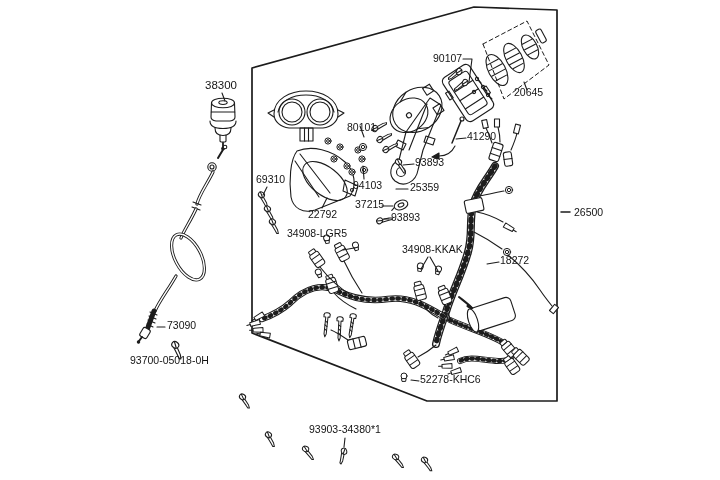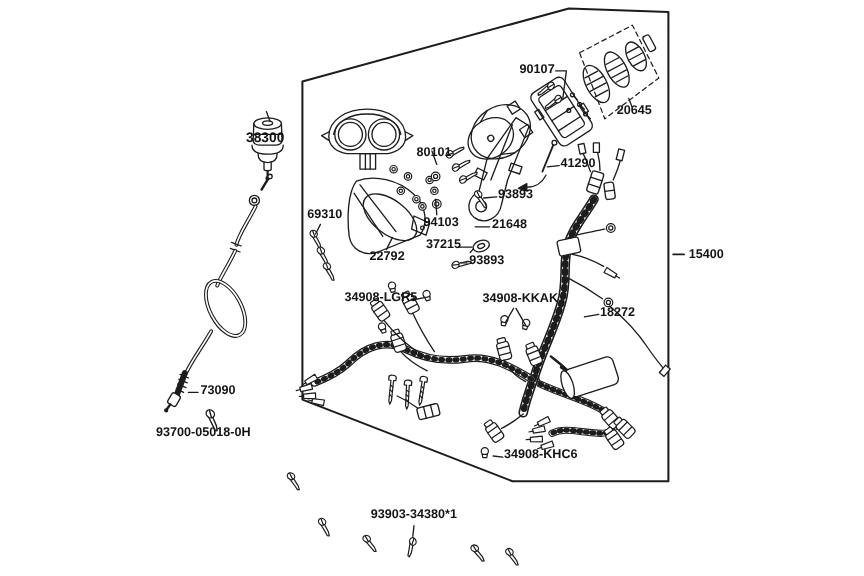--- a/index.html
+++ b/index.html
@@ -2,24 +2,24 @@
 <html><head>
 <meta charset="utf-8">
 <style>
   html,body{margin:0;padding:0;background:#fff;}
   .stage{
     position:relative;width:720px;height:480px;background:#ffffff;
     font-family:"Liberation Sans","DejaVu Sans",sans-serif;overflow:hidden;
   }
   .stage svg{position:absolute;left:0;top:0;}
   .lbl{
-    position:absolute;font-size:10.5px;font-weight:bold;color:#141414;
+    position:absolute;font-size:10.5px;font-weight:normal;color:#141414;
     white-space:nowrap;letter-spacing:0;line-height:1;
   }
-  .lbl-lg{font-size:11.5px;margin-top:30px;}
+  .lbl-lg{font-size:11.5px;}
 </style>
 </head>
 <body>
 
 <div class="stage">
 
 <svg width="720" height="480" viewBox="0 0 720 480" fill="none" stroke="#1c1c1c" stroke-width="1.1" stroke-linecap="round" stroke-linejoin="round">
 
   <defs>
     <g id="scr" fill="#fff" stroke="#1c1c1c" stroke-width="1">
@@ -376,27 +376,27 @@
   </g>
 </svg>
 
 <div class="lbl lbl-lg" style="left:205px;top:80px">38300</div>
 <div class="lbl" style="left:433px;top:53px">90107</div>
 <div class="lbl" style="left:514px;top:87px">20645</div>
 <div class="lbl" style="left:347px;top:122px">80101</div>
 <div class="lbl" style="left:467px;top:131px">41290</div>
 <div class="lbl" style="left:415px;top:157px">93893</div>
 <div class="lbl" style="left:353px;top:180px">94103</div>
-<div class="lbl" style="left:410px;top:182px">21648</div>
+<div class="lbl" style="left:410px;top:182px">25359</div>
 <div class="lbl" style="left:355px;top:199px">37215</div>
 <div class="lbl" style="left:391px;top:212px">93893</div>
 <div class="lbl" style="left:256px;top:174px">69310</div>
 <div class="lbl" style="left:308px;top:209px">22792</div>
-<div class="lbl" style="left:287px;top:243px">34908-LGR5</div>
+<div class="lbl" style="left:287px;top:228px">34908-LGR5</div>
 <div class="lbl" style="left:402px;top:244px">34908-KKAK</div>
 <div class="lbl" style="left:500px;top:255px">18272</div>
-<div class="lbl" style="left:574px;top:207px">15400</div>
-<div class="lbl" style="left:420px;top:374px">34908-KHC6</div>
+<div class="lbl" style="left:574px;top:207px">26500</div>
+<div class="lbl" style="left:420px;top:374px">52278-KHC6</div>
 <div class="lbl" style="left:309px;top:424px">93903-34380*1</div>
 <div class="lbl" style="left:167px;top:320px">73090</div>
 <div class="lbl" style="left:130px;top:355px">93700-05018-0H</div>
 
 </div>
 
 </body></html>

